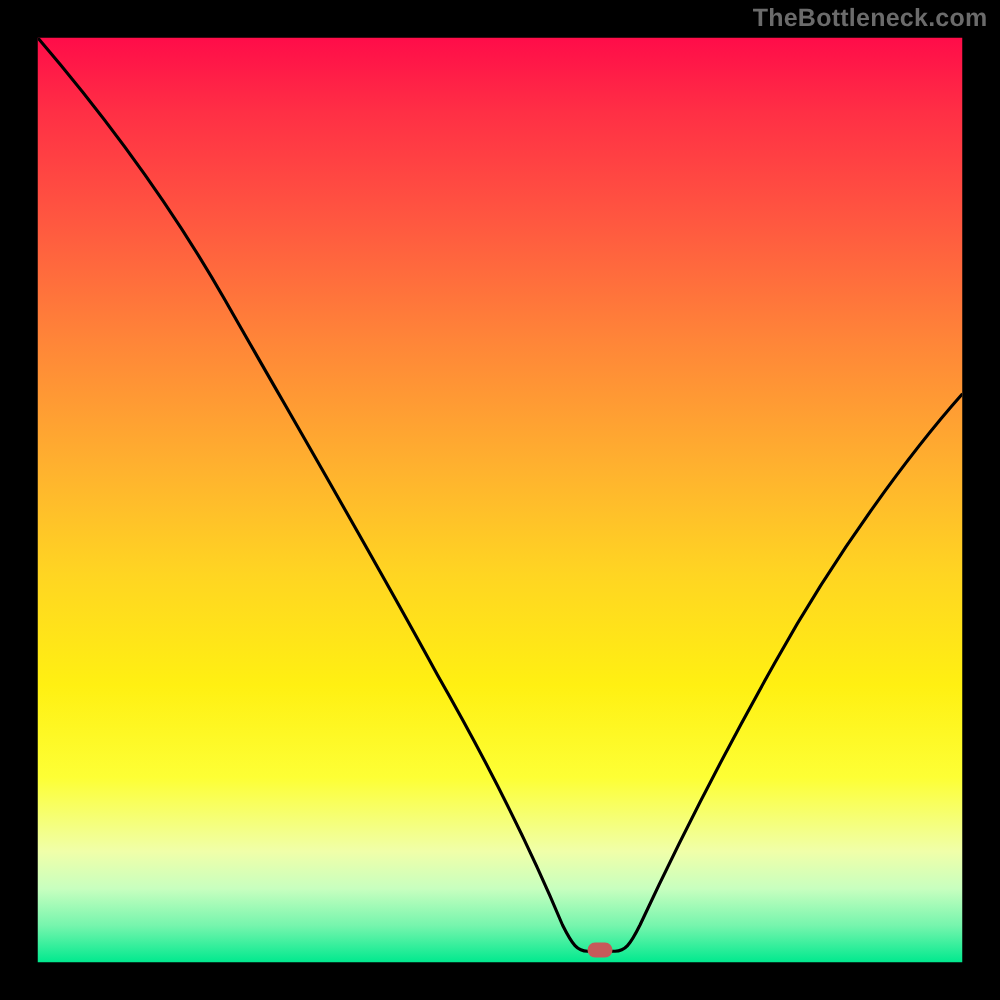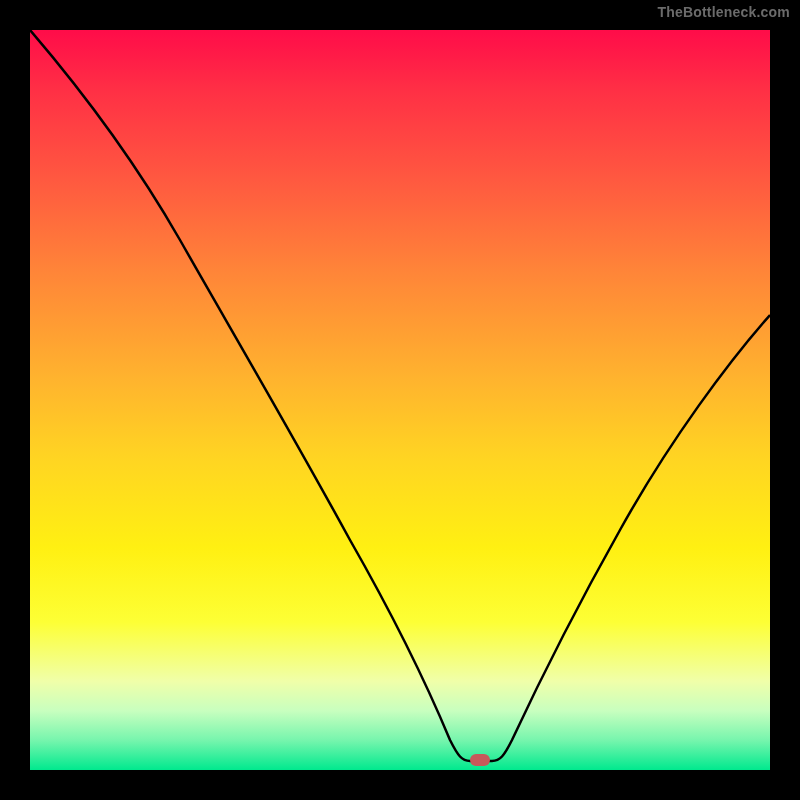--- a/index.html
+++ b/index.html
@@ -61,21 +61,21 @@
     height: 12px;
     border-radius: 6px;
     background: #c75a5a;
     transform: translate(-50%, -50%);
   }
   .watermark {
     position: absolute;
     top: 4px;
     right: 10px;
     color: #6b6b6b;
-    font-size: 14px;
+    font-size: 20px;
     font-weight: 600;
     letter-spacing: 0.2px;
   }
 </style>
 </head>
 <body>
 
 <div class="frame">
 
   <div class="plot-area">

